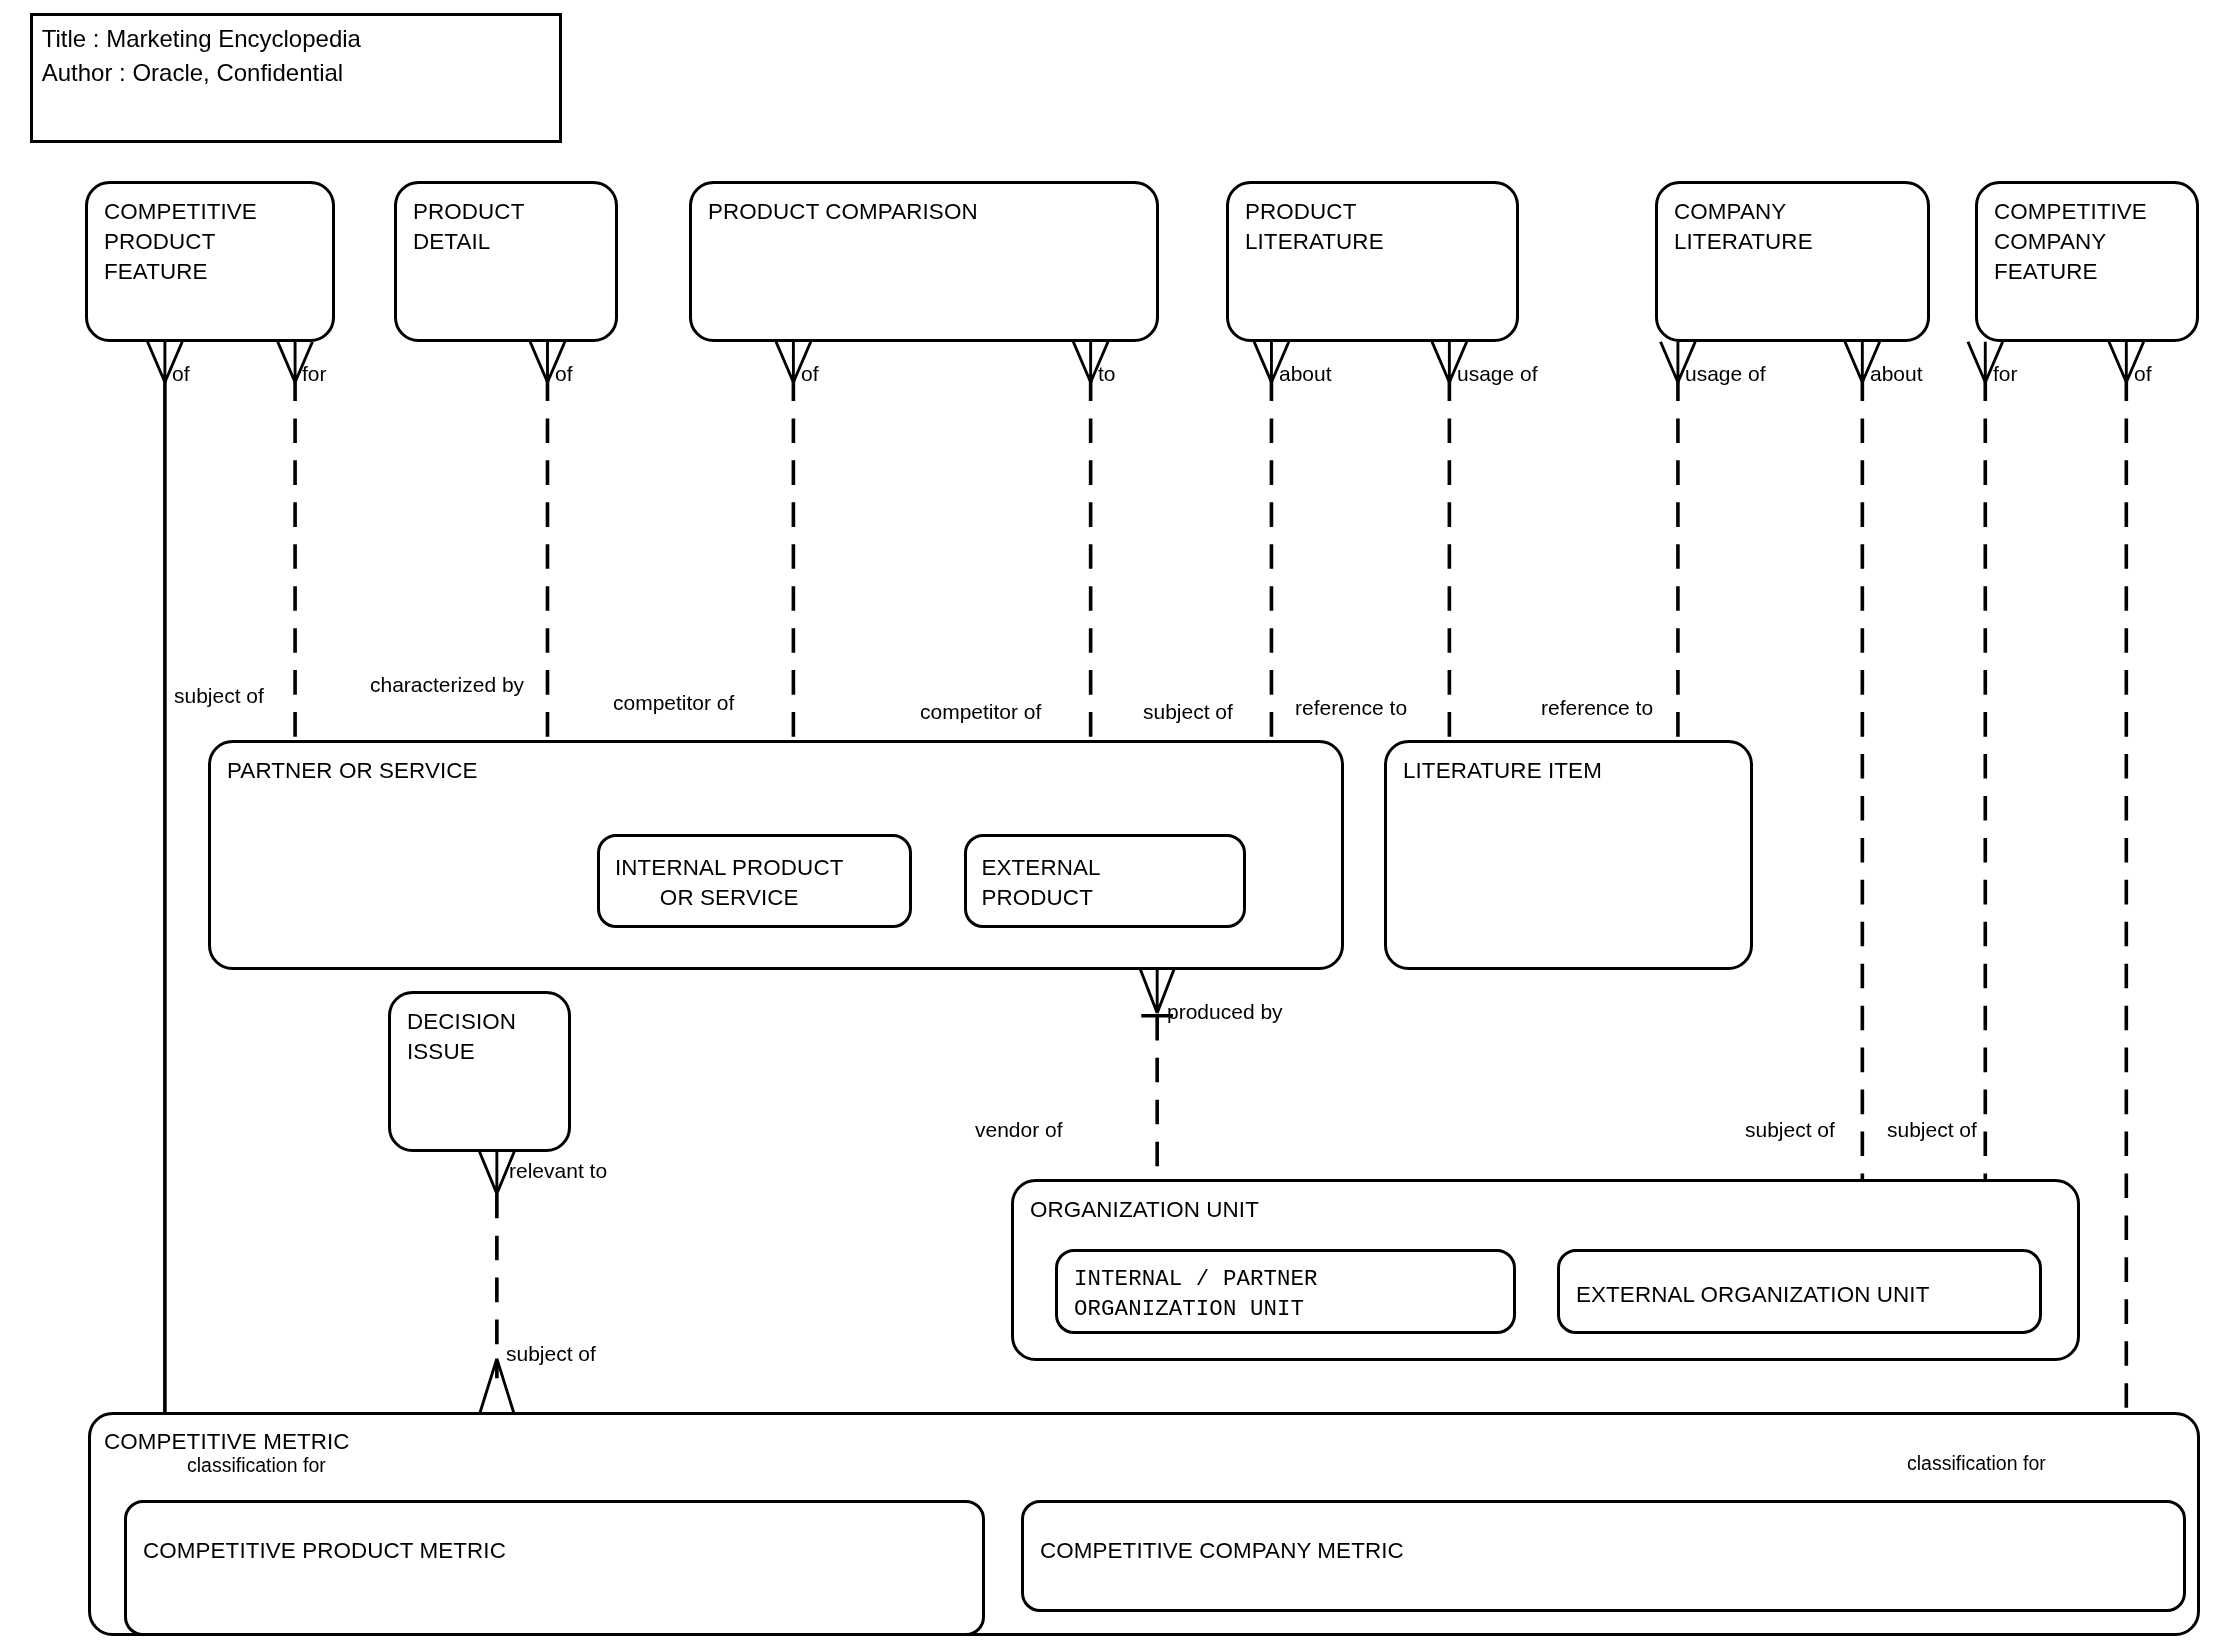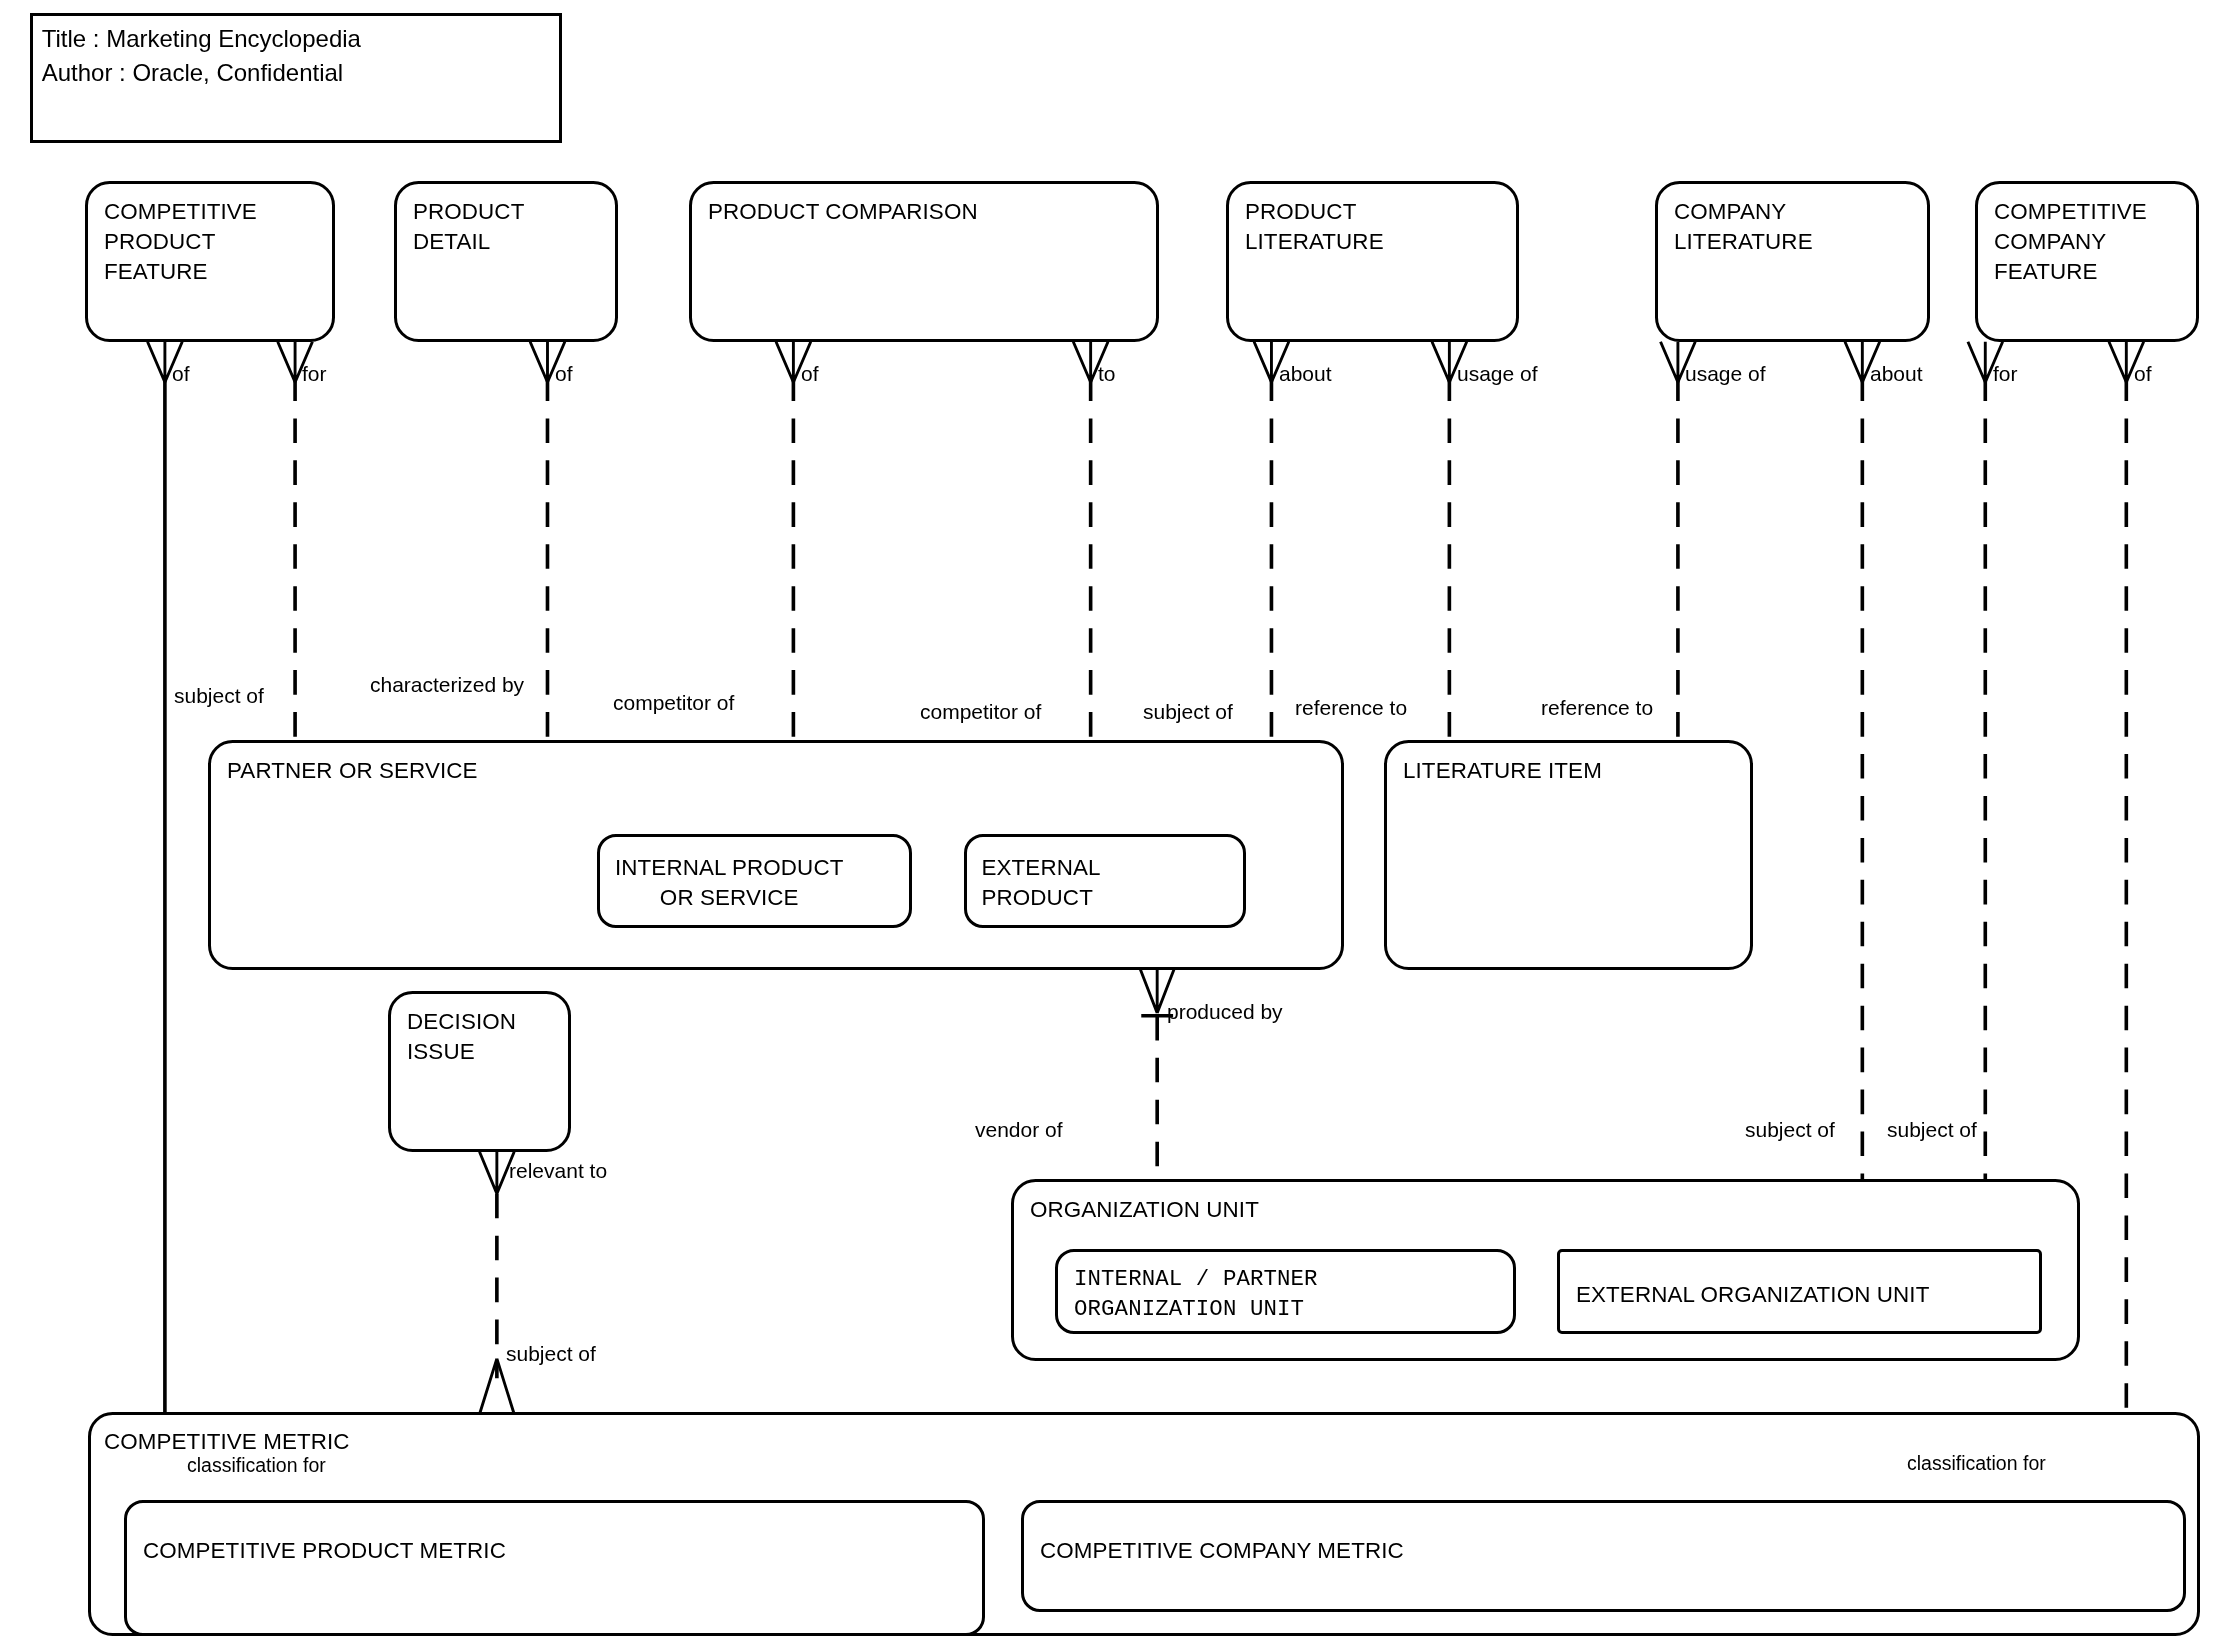--- a/index.html
+++ b/index.html
@@ -179,21 +179,21 @@
 
   <div class="entity" style="left:1011px;top:1179px;width:1069px;height:182px;">
     <div class="entity-label lbl-tl">ORGANIZATION UNIT</div>
   </div>
 
   <div class="entity" style="left:1055px;top:1249px;width:461px;height:85px;border-radius:19px;">
     <div class="entity-label" style="left:16px;top:11.6px;font-family:Liberation Mono, monospace;">INTERNAL / PARTNER
 ORGANIZATION UNIT</div>
   </div>
 
-  <div class="entity" style="left:1557px;top:1249px;width:485px;height:85px;border-radius:5px;">
+  <div class="entity" style="left:1557px;top:1249px;width:485px;height:85px;border-radius:19px;">
     <div class="entity-label" style="left:16px;top:27.5px;">EXTERNAL ORGANIZATION UNIT</div>
   </div>
 
   <div class="entity" style="left:88px;top:1412px;width:2112px;height:224px;">
     <div class="entity-label" style="left:13px;top:11.6px;">COMPETITIVE METRIC</div>
   </div>
 
   <div class="rel sm" style="left:187px;top:1454px;">classification for</div>
   <div class="rel sm" style="left:1907px;top:1452px;">classification for</div>
 

